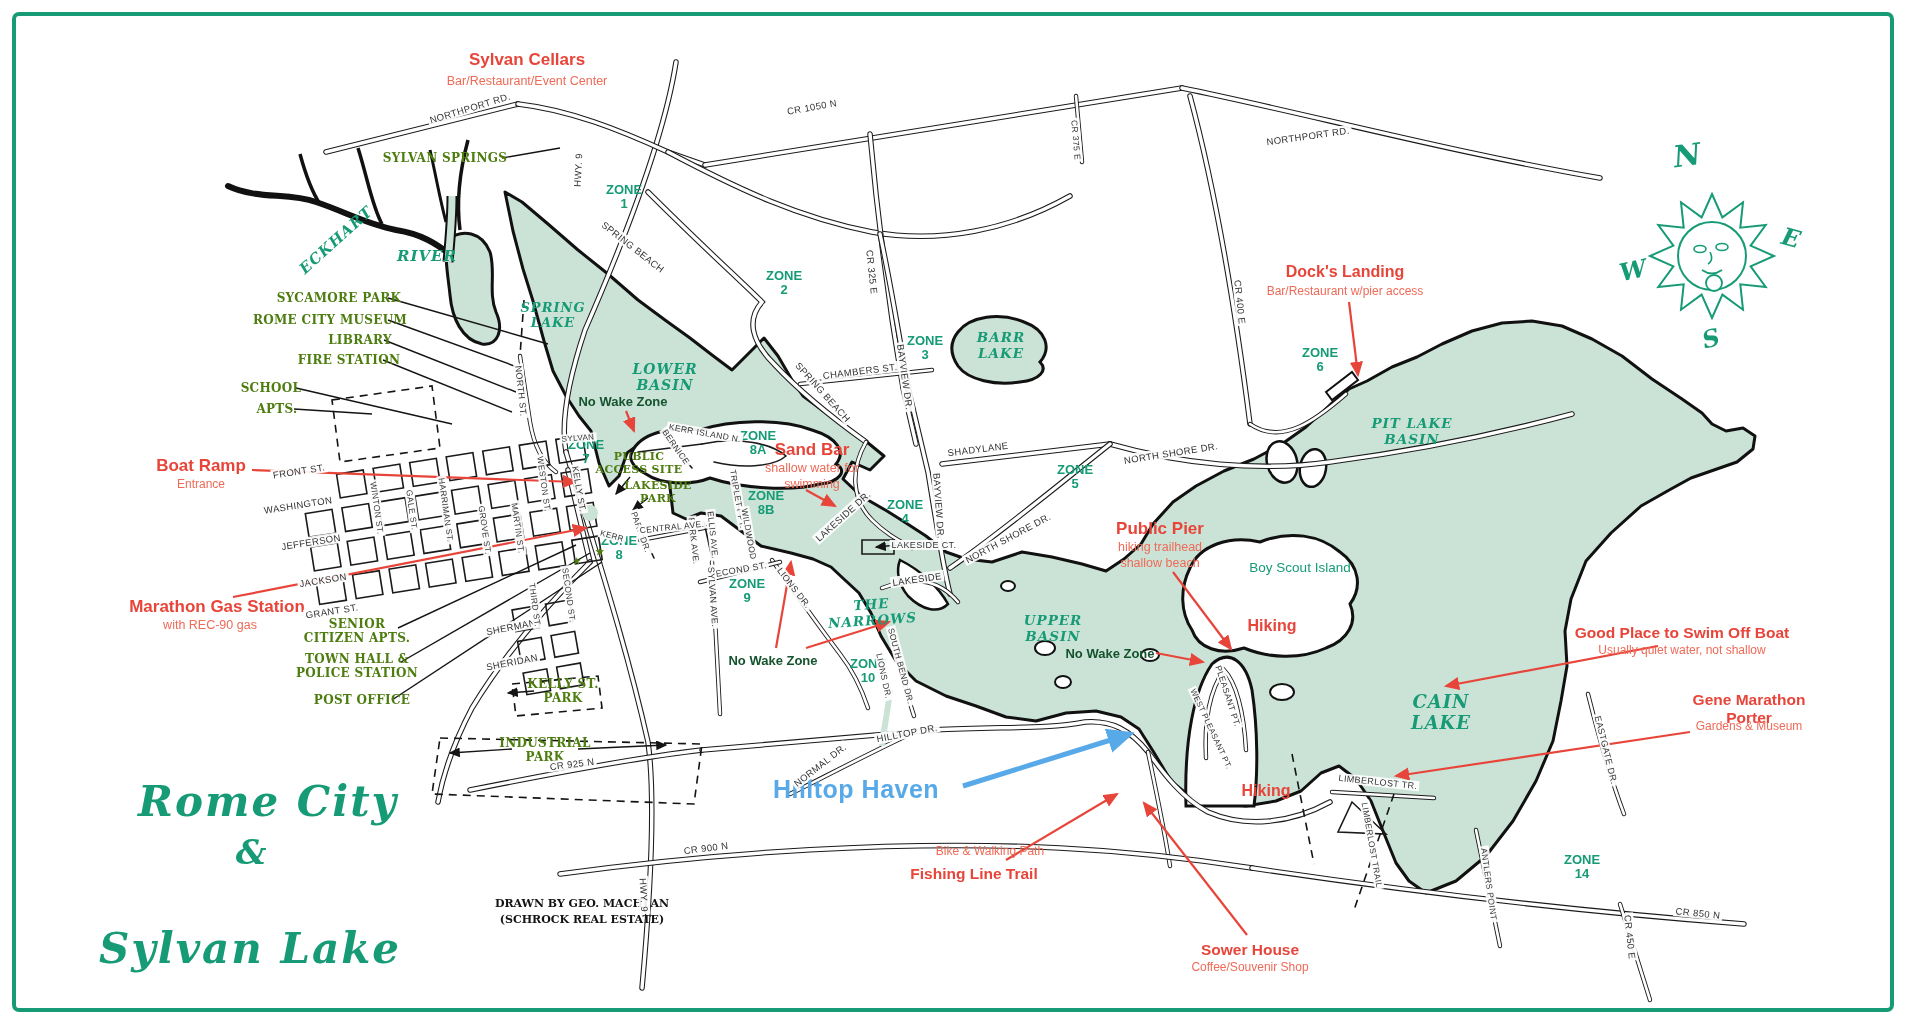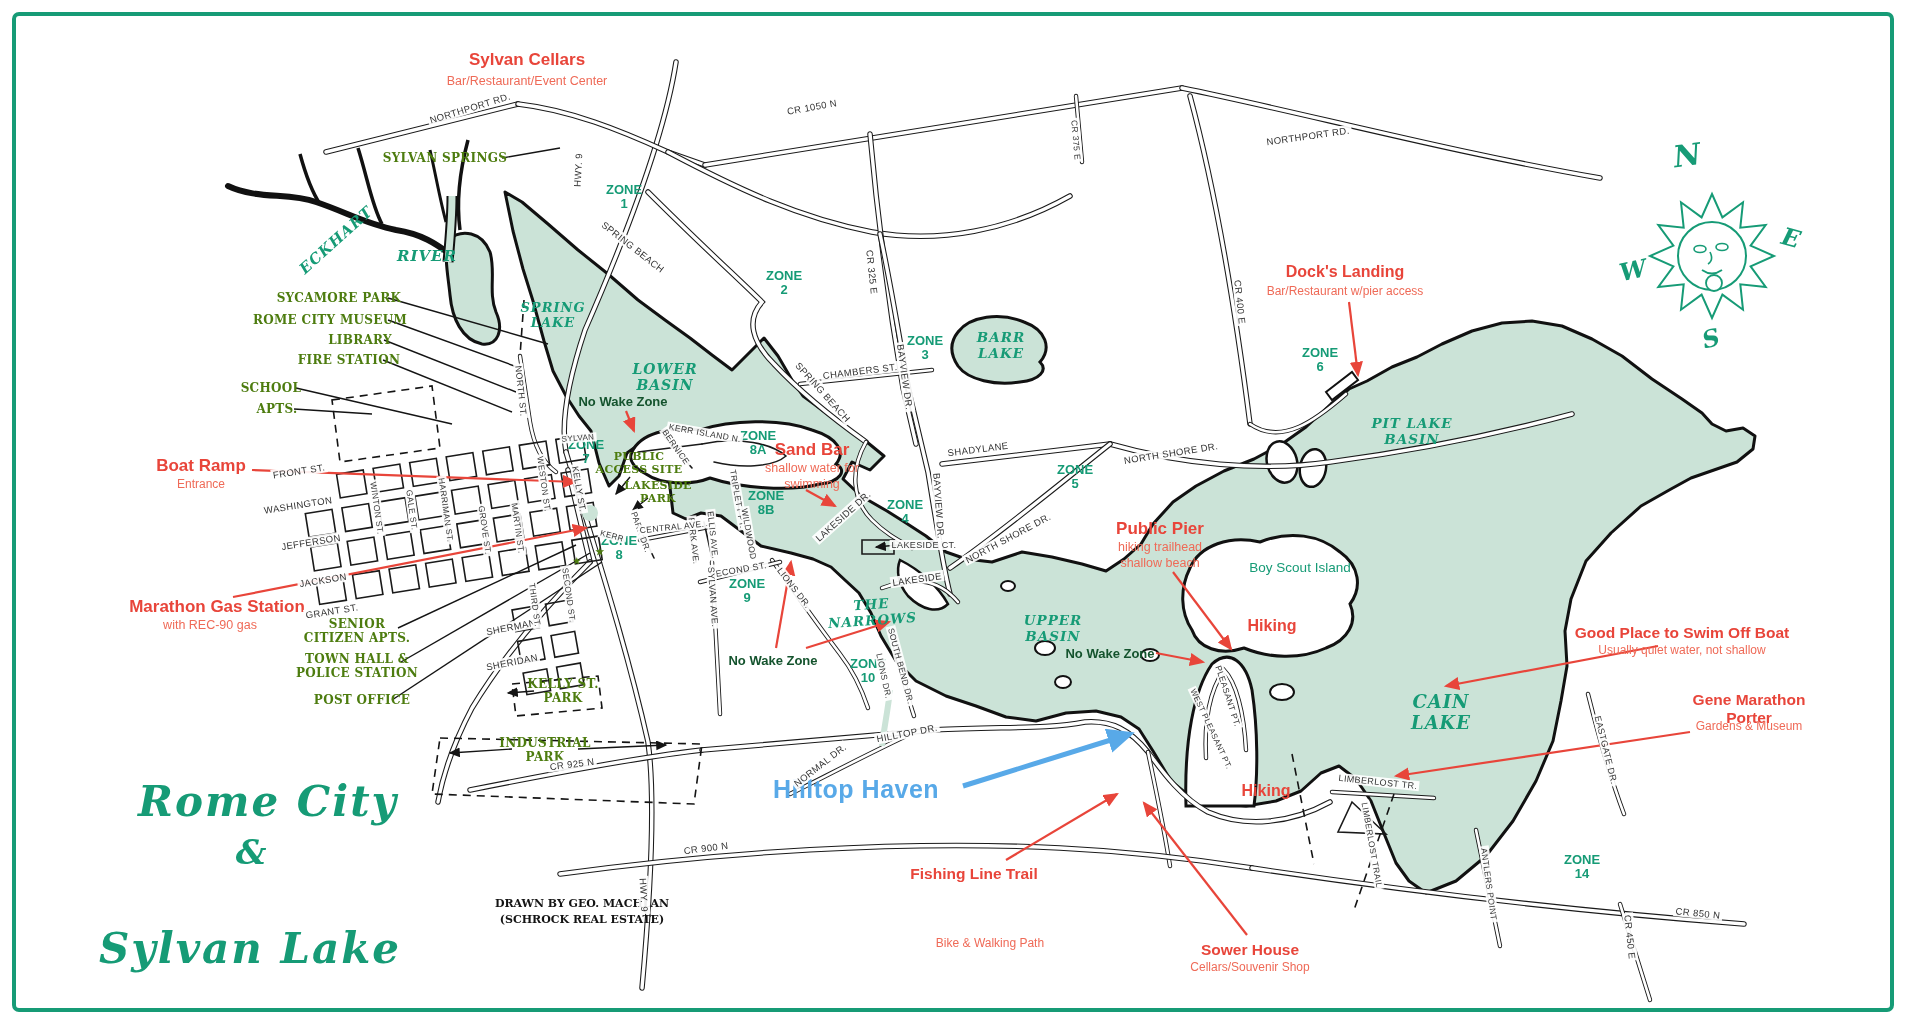--- a/index.html
+++ b/index.html
@@ -264,23 +264,23 @@
       <div class="lbl rt" style="left: 1160px; top: 529px; font-size: 17px; transform: translate(-50%, -50%);">Public Pier</div>
       <div class="lbl rs" style="left: 1160px; top: 547px; font-size: 12.5px; transform: translate(-50%, -50%);">hiking trailhead</div>
       <div class="lbl rs" style="left: 1160px; top: 563px; font-size: 12.5px; transform: translate(-50%, -50%);">shallow beach</div>
       <div class="lbl rt" style="left: 1272px; top: 626px; font-size: 16px; transform: translate(-50%, -50%);">Hiking</div>
       <div class="lbl rt" style="left: 1266px; top: 791px; font-size: 16px; transform: translate(-50%, -50%);">Hiking</div>
       <div class="lbl rt" style="left: 1682px; top: 633px; font-size: 15.5px; transform: translate(-50%, -50%);">Good Place to Swim Off Boat</div>
       <div class="lbl rs" style="left: 1682px; top: 650px; transform: translate(-50%, -50%);">Usually quiet water, not shallow</div>
       <div class="lbl rt" style="left: 1749px; top: 709px; font-size: 15.5px; transform: translate(-50%, -50%);">Gene Marathon Porter</div>
       <div class="lbl rs" style="left: 1749px; top: 726px; transform: translate(-50%, -50%);">Gardens &amp; Museum</div>
       <div class="lbl rt" style="left: 974px; top: 874px; font-size: 15.5px; transform: translate(-50%, -50%);">Fishing Line Trail</div>
-      <div class="lbl rs" style="left: 974px; top: 943px; transform: translate(-50%, -50%); padding-left: 32px;">Bike &amp; Walking Path</div>
+      <div class="lbl rs" style="left: 974px; top: 851px; transform: translate(-50%, -50%); padding-left: 32px;">Bike &amp; Walking Path</div>
       <div class="lbl rt" style="left: 1250px; top: 950px; font-size: 15.5px; transform: translate(-50%, -50%);">Sower House</div>
-      <div class="lbl rs" style="left: 1250px; top: 967px; transform: translate(-50%, -50%);">Cellars/Souvenir Shop</div>
+      <div class="lbl rs" style="left: 1250px; top: 967px; transform: translate(-50%, -50%);">Coffee/Souvenir Shop</div>
       <div class="lbl rw" style="left: 623px; top: 401px; transform: translate(-50%, -50%);">No Wake Zone</div>
       <div class="lbl rw" style="left: 773px; top: 660px; transform: translate(-50%, -50%);">No Wake Zone</div>
       <div class="lbl rw" style="left: 1110px; top: 653px; transform: translate(-50%, -50%);">No Wake Zone</div>
       <div class="lbl bt" style="left: 856px; top: 789px; transform: translate(-50%, -50%);">Hilltop Haven</div>
       <div class="lbl gt" style="left: 268px; top: 801px; font-size: 42px; transform: translate(-50%, -50%);">Rome City</div>
       <div class="lbl gt" style="left: 252px; top: 852px; font-size: 34px; transform: translate(-50%, -50%);">&amp;</div>
       <div class="lbl gt" style="left: 250px; top: 948px; font-size: 42px; transform: translate(-50%, -50%);">Sylvan Lake</div>
       <div class="lbl cr" style="left: 582px; top: 903px; transform: translate(-50%, -50%);">DRAWN BY GEO. MACHLAN</div>
       <div class="lbl cr" style="left: 582px; top: 919px; transform: translate(-50%, -50%);">(SCHROCK REAL ESTATE)</div>
       <div class="lbl gs" style="left: 336px; top: 240px; font-size: 15px; transform: translate(-50%, -50%) rotate(-42deg);">ECKHART</div>

